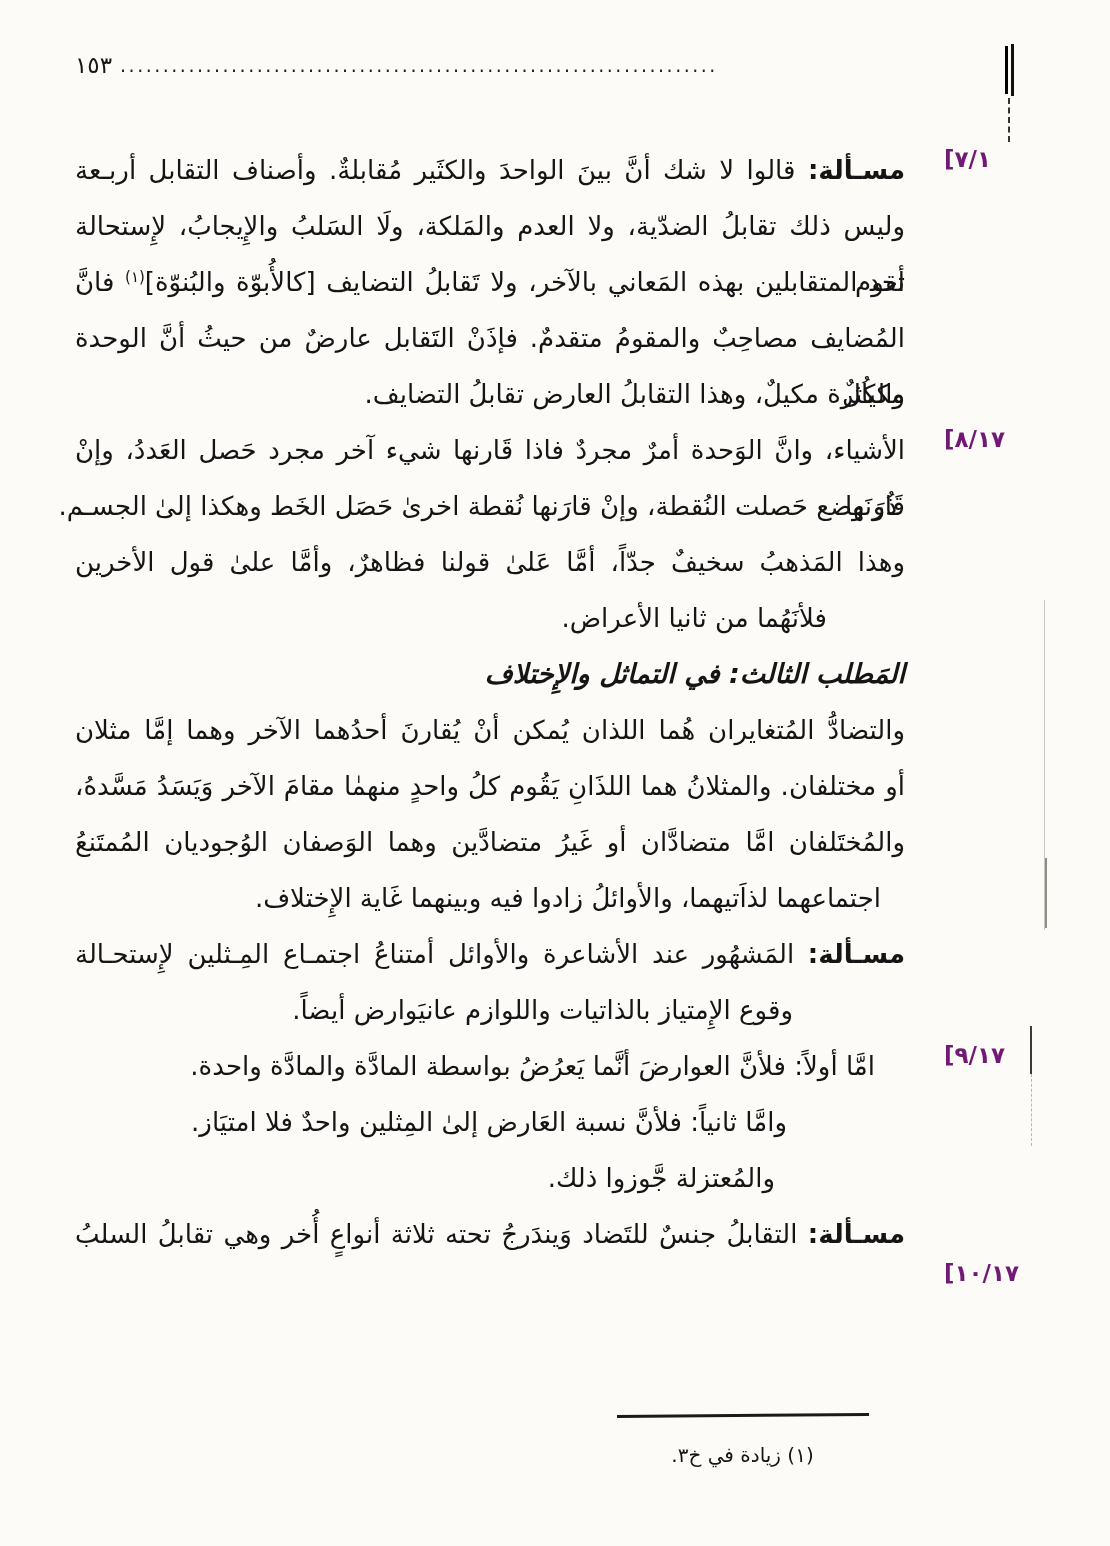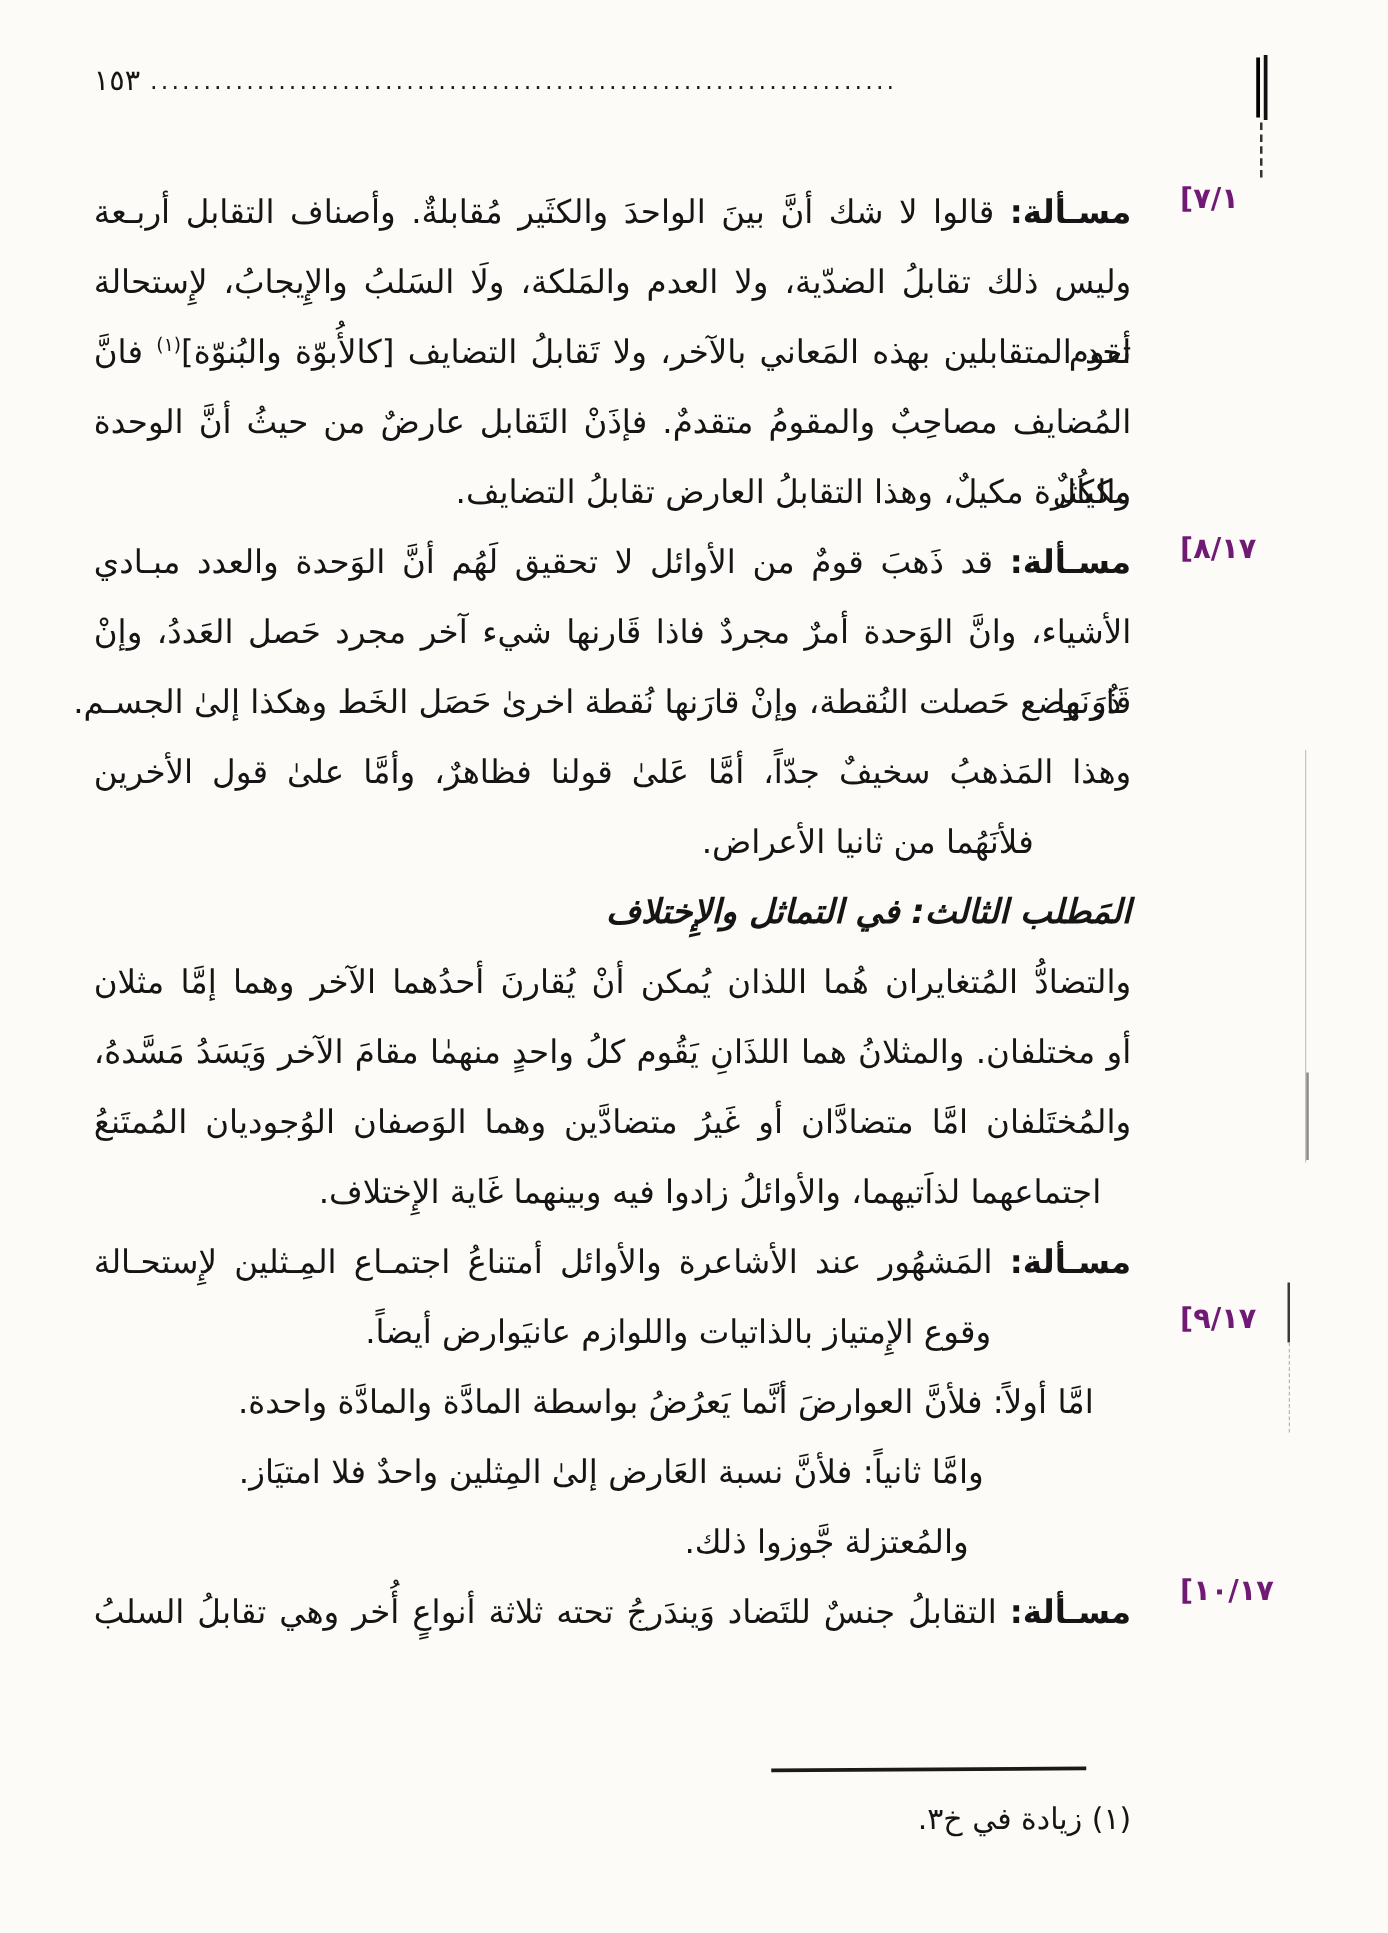--- a/index.html
+++ b/index.html
@@ -38,21 +38,21 @@
     position:absolute;left:944px;width:110px;direction:ltr;
     font-size:23px;font-weight:600;white-space:nowrap;color:#701a75;
   }
   
   .footnote-rule{
     position:absolute;left:617px;top:1414px;width:252px;height:3px;
     background:#1a1a1a;transform:rotate(-0.4deg);
   }
   .footnote{
     position:absolute;left:580px;top:1438px;width:325px;
-    direction:rtl;text-align:right;font-size:24px;line-height:34px;
+    direction:rtl;text-align:center;font-size:20px;line-height:34px;
   }
   
   .art{position:absolute;background:transparent;}
   .art-a1{left:1005px;top:46px;width:3px;height:48px;background:#000;}
   .art-a2{left:1011px;top:44px;width:3px;height:52px;background:#111;}
   .art-a3{left:1008px;top:98px;width:0;height:44px;border-left:2px dashed #333;}
   .art-b1{left:1030px;top:1026px;width:2px;height:48px;background:#3a3a3a;}
   .art-b2{left:1044px;top:600px;width:0;height:330px;border-left:1px solid #c9c6c0;}
   .art-b3{left:1045px;top:858px;width:0;height:70px;border-left:2px solid #8f8c86;}
   .art-b4{left:1031px;top:1074px;width:0;height:72px;border-left:1px dashed #b9b6b0;}
@@ -70,21 +70,20 @@
 <div class="margin-ref" style="top:1042px;">[٩/١٧</div>
 <div class="margin-ref" style="top:1260px;">[١٠/١٧</div>
 
 <div class="text-block">
   <div class="line just"><span class="lead">مسـألة:</span> <span>قالوا لا شك أنَّ بينَ الواحدَ والكثَير مُقابلةٌ. وأصناف التقابل أربـعة</span></div>
   <div class="line just"><span>وليس ذلك تقابلُ الضدّية، ولا العدم والمَلكة، ولَا السَلبُ والإِيجابُ، لإِستحالة تقوم</span></div>
   <div class="line just"><span>أحد المتقابلين بهذه المَعاني بالآخر، ولا تَقابلُ التضايف [كالأُبوّة والبُنوّة]</span><sup class="fn">(١)</sup> <span>فانَّ</span></div>
   <div class="line just"><span>المُضايف مصاحِبٌ والمقومُ متقدمٌ. فإذَنْ التَقابل عارضٌ من حيثُ أنَّ الوحدة مكيالٌ</span></div>
   <div class="line start"><span>والكُثرة مكيلٌ، وهذا التقابلُ العارض تقابلُ التضايف.</span></div>
 
-  <div class="line just"><span class="lead">مسـألة:</span> <span>قد ذَهبَ قومٌ من الأوائل لا تحقيق لَهُم أنَّ الوَحدة والعدد مبـادي</span></div>
   <div class="line just"><span>الأشياء، وانَّ الوَحدة أمرٌ مجردٌ فاذا قَارنها شيء آخر مجرد حَصل العَددُ، وإنْ قَارَنَها</span></div>
   <div class="line start" style="padding-right:8px;"><span>ذُو وضع حَصلت النُقطة، وإنْ قارَنها نُقطة اخرىٰ حَصَل الخَط وهكذا إلىٰ الجسـم.</span></div>
 
   <div class="line just"><span>وهذا المَذهبُ سخيفٌ جدّاً، أمَّا عَلىٰ قولنا فظاهرٌ، وأمَّا علىٰ قول الأخرين</span></div>
   <div class="line start" style="padding-right:78px;"><span>فلأنَهُما من ثانيا الأعراض.</span></div>
 
   <div class="line heading"><span>المَطلب الثالث: في التماثل والإِختلاف</span></div>
 
   <div class="line just"><span>والتضادُّ المُتغايران هُما اللذان يُمكن أنْ يُقارنَ أحدُهما الآخر وهما إمَّا مثلان</span></div>
   <div class="line just"><span>أو مختلفان. والمثلانُ هما اللذَانِ يَقُوم كلُ واحدٍ منهمٰا مقامَ الآخر وَيَسَدُ مَسَّدهُ،</span></div>

